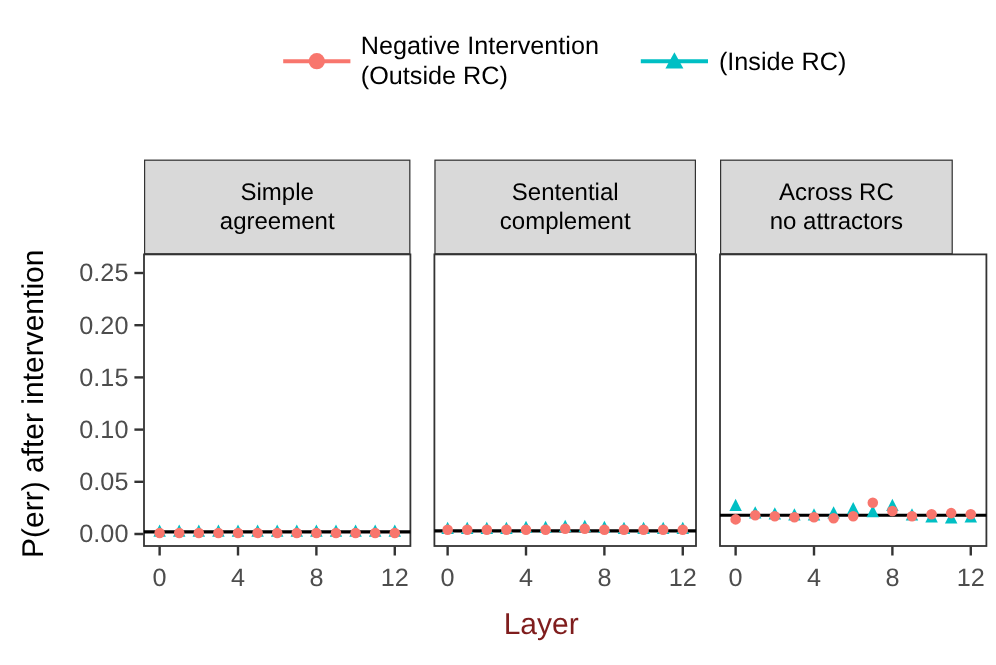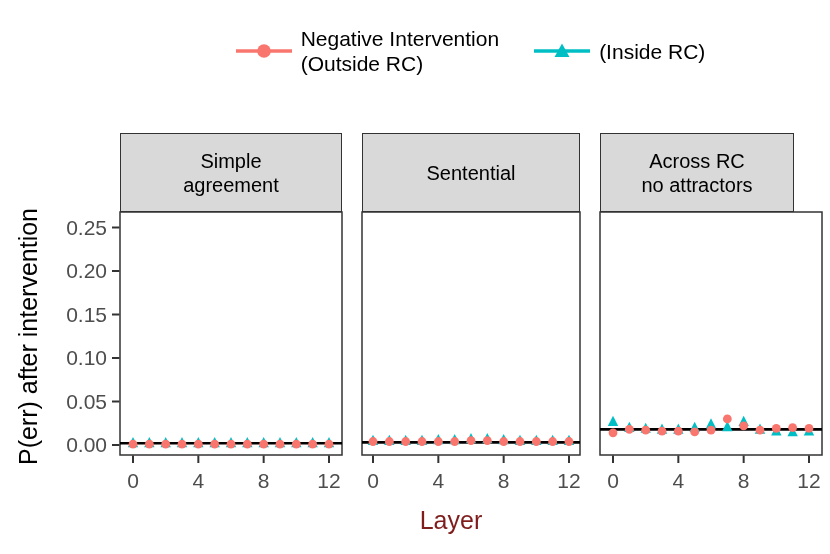--- a/index.html
+++ b/index.html
@@ -62,20 +62,21 @@
   </div>
 
   <div class="y-title">P(err) after intervention</div>
 
   <div class="strip" style="left:120px;width:222px;">
     <div>Simple</div>
     <div>agreement</div>
   </div>
   <div class="strip" style="left:362px;width:218px;">
     <div>Sentential</div>
+    <div>complement</div>
   </div>
   <div class="strip" style="left:600px;width:194px;">
     <div>Across RC</div>
     <div>no attractors</div>
   </div>
 
   <svg id="plot" width="830" height="554">
       <line x1="112" y1="445" x2="119.5" y2="445" stroke="#333333" stroke-width="2"></line>
       <text x="107" y="452" text-anchor="end" font-size="21" fill="#4d4d4d">0.00</text>
       <line x1="112" y1="401.5" x2="119.5" y2="401.5" stroke="#333333" stroke-width="2"></line>

